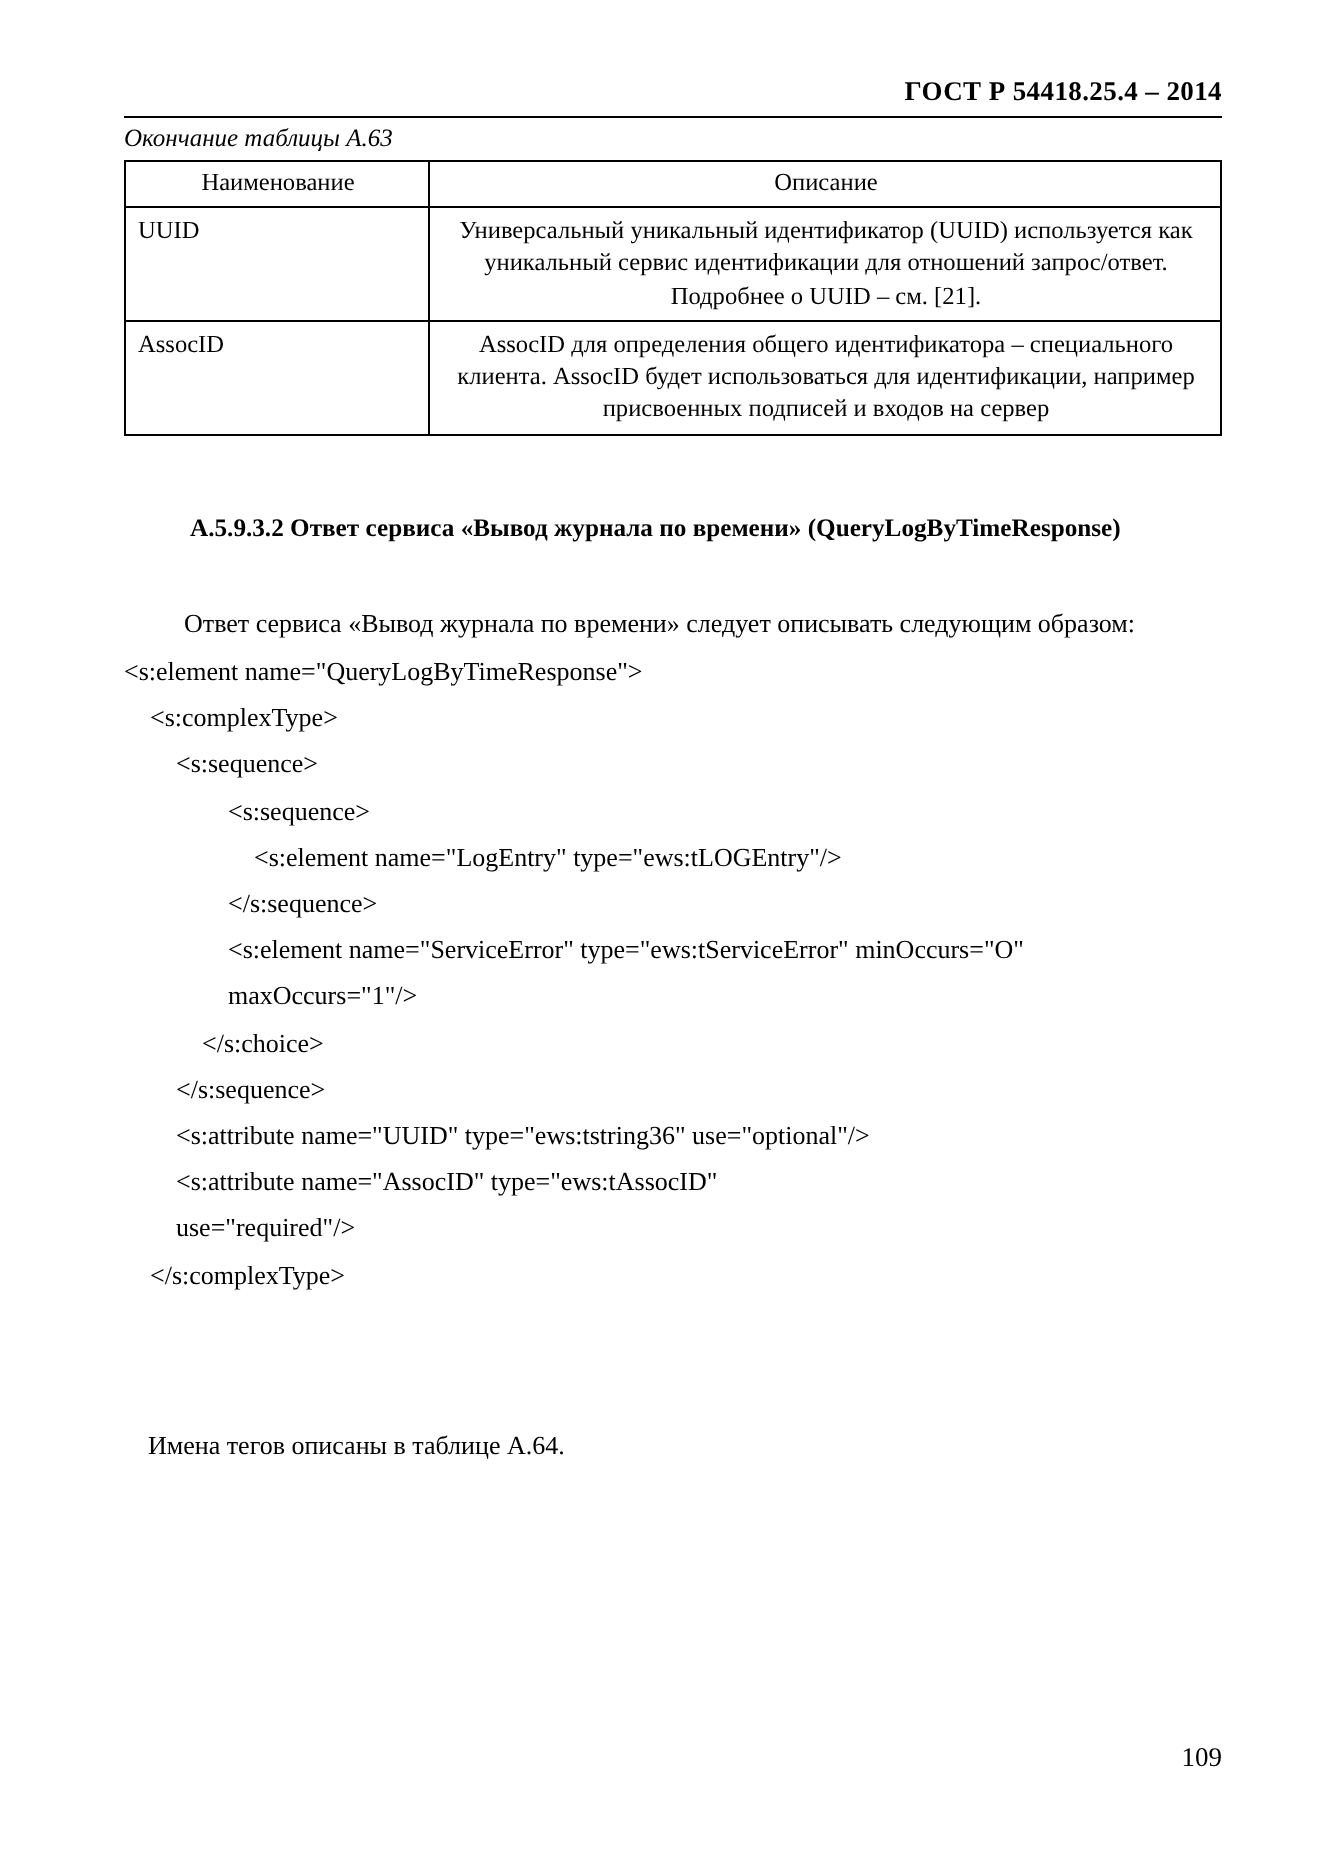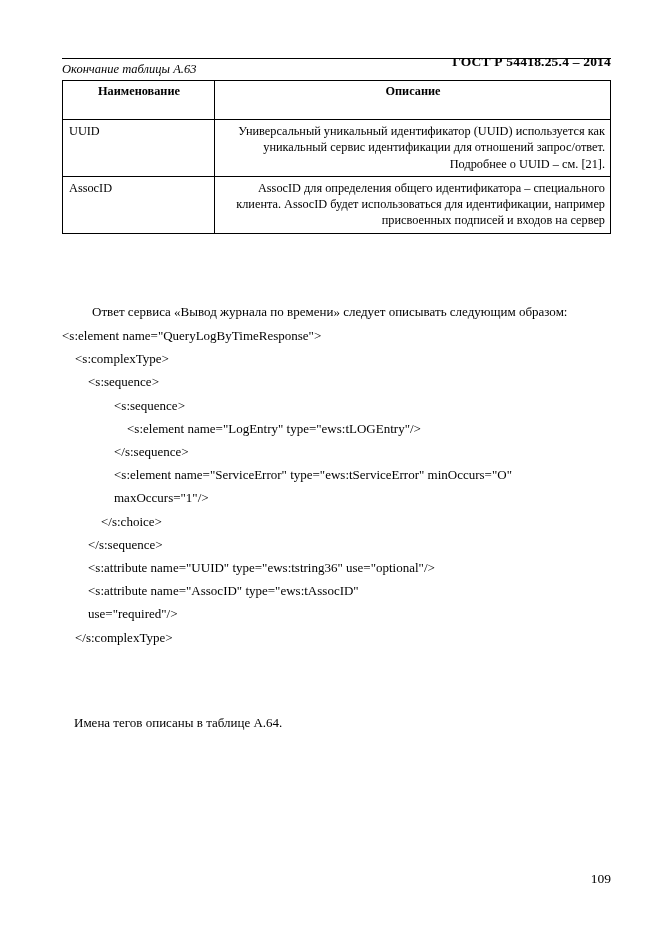--- a/index.html
+++ b/index.html
@@ -22,21 +22,20 @@
     box-sizing: border-box;
     padding: 0;
   }
   .header {
     position: absolute;
     top: 38px;
     right: 50px;
     font-size: 13.5px;
     font-weight: bold;
     letter-spacing: 0.2px;
-    margin-top: 16px;
   }
   .header-rule {
     position: absolute;
     top: 58px;
     left: 62px;
     right: 50px;
     border-bottom: 1px solid #000;
   }
   .table-caption {
     position: absolute;
@@ -54,30 +53,30 @@
     border-collapse: collapse;
     font-size: 12.3px;
   }
   table.tbl th, table.tbl td {
     border: 1px solid #000;
     vertical-align: top;
     padding: 3px 5px 4px 6px;
     line-height: 1.32;
   }
   table.tbl th {
-    font-weight: bold;
+    font-weight: normal;
     text-align: center;
     padding-top: 2px;
-    padding-bottom: 20px;
+    padding-bottom: 4px;
   }
   table.tbl td.name-col {
     width: 140px;
   }
   table.tbl td.desc-col {
-    text-align: right;
+    text-align: center;
   }
   .section-title {
     position: absolute;
     top: 257px;
     left: 95px;
     font-size: 12.6px;
     font-weight: bold;
   }
   .intro-par {
     position: absolute;
@@ -135,20 +134,21 @@
         <td class="name-col">UUID</td>
         <td class="desc-col">Универсальный уникальный идентификатор (UUID) используется как уникальный сервис идентификации для отношений запрос/ответ. Подробнее о UUID –  см. [21].</td>
       </tr>
       <tr>
         <td class="name-col">AssocID</td>
         <td class="desc-col">AssocID для определения общего идентификатора – специального клиента. AssocID будет использоваться для идентификации, например присвоенных подписей и входов на сервер</td>
       </tr>
     </tbody>
   </table>
 
+  <div class="section-title">А.5.9.3.2 Ответ сервиса «Вывод журнала по времени» (QueryLogByTimeResponse)</div>
 
   <div class="intro-par">Ответ сервиса «Вывод журнала по времени» следует описывать следующим образом:</div>
 
   <div class="code-block">
     <div class="code-line">&lt;s:element name="QueryLogByTimeResponse"&gt;</div>
     <div class="code-line">    &lt;s:complexType&gt;</div>
     <div class="code-line">        &lt;s:sequence&gt;</div>
     <div class="code-line">                &lt;s:sequence&gt;</div>
     <div class="code-line">                    &lt;s:element name="LogEntry" type="ews:tLOGEntry"/&gt;</div>
     <div class="code-line">                &lt;/s:sequence&gt;</div>

